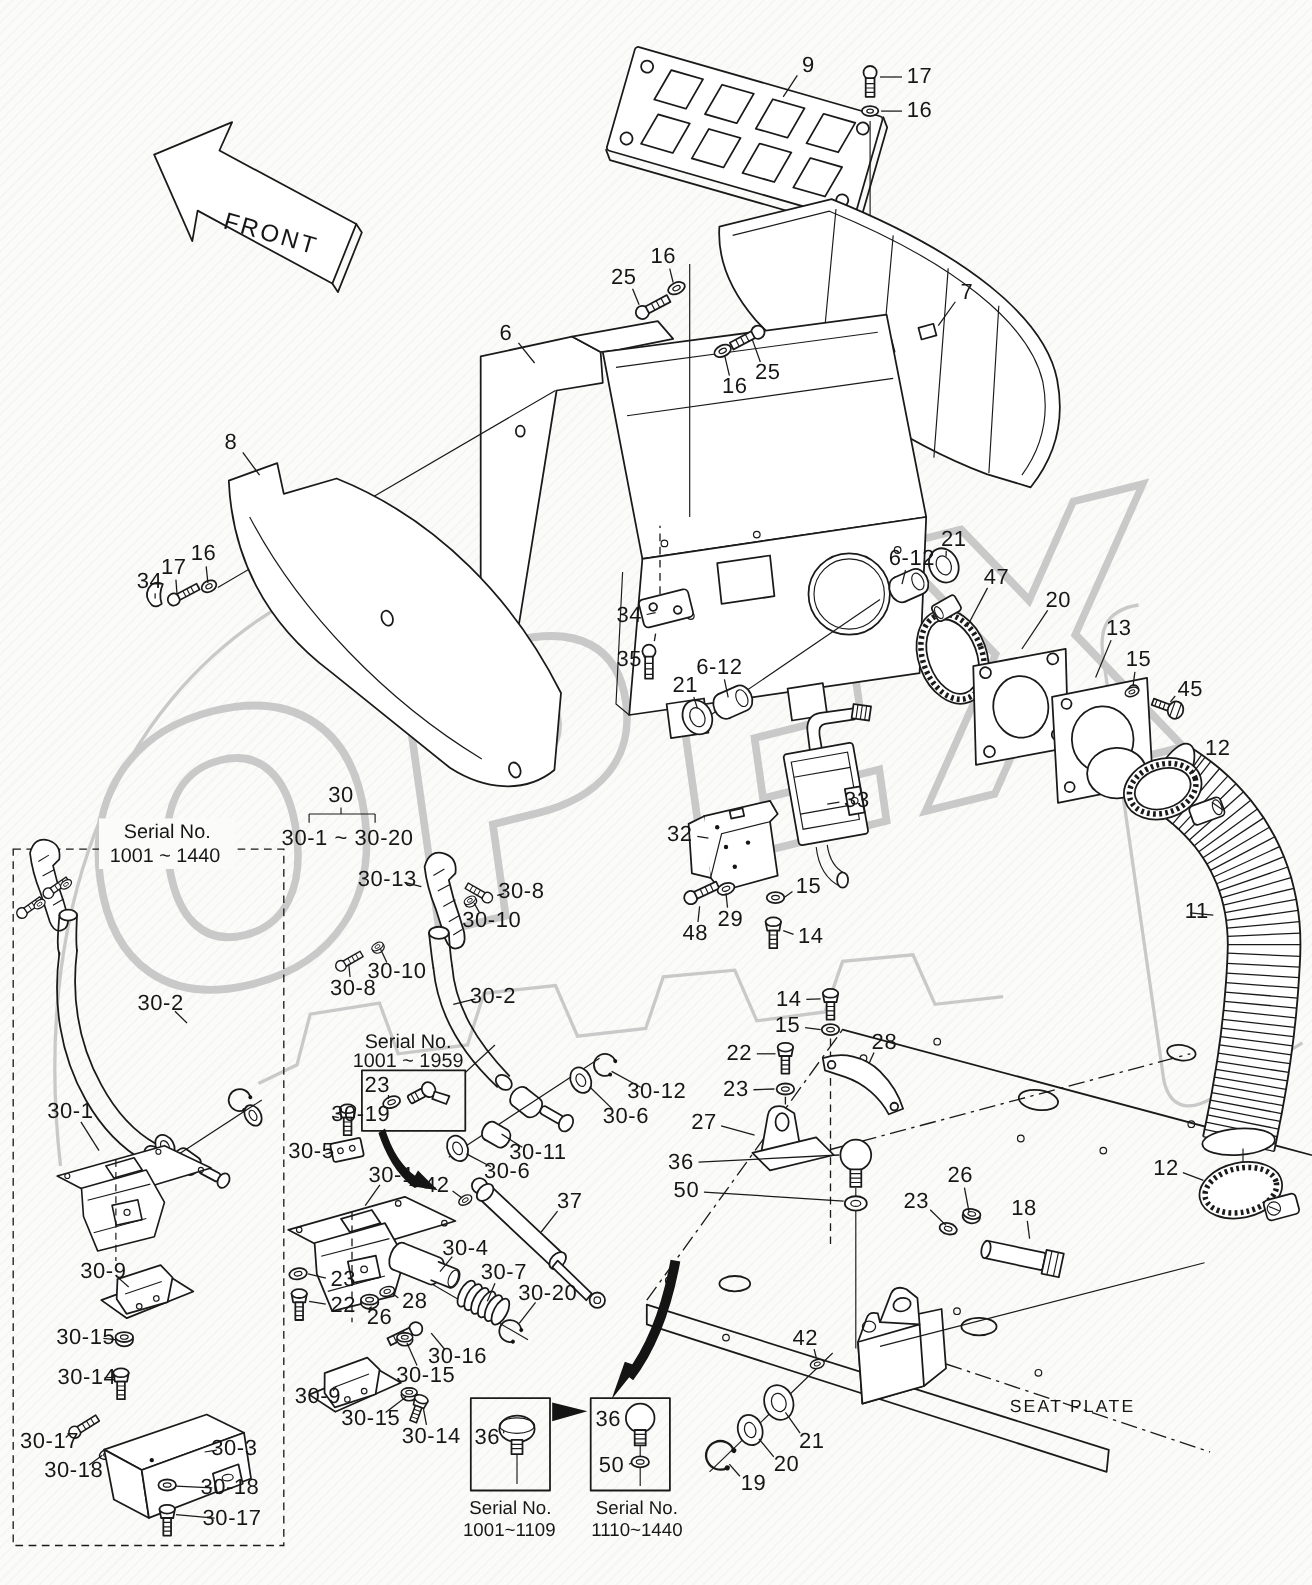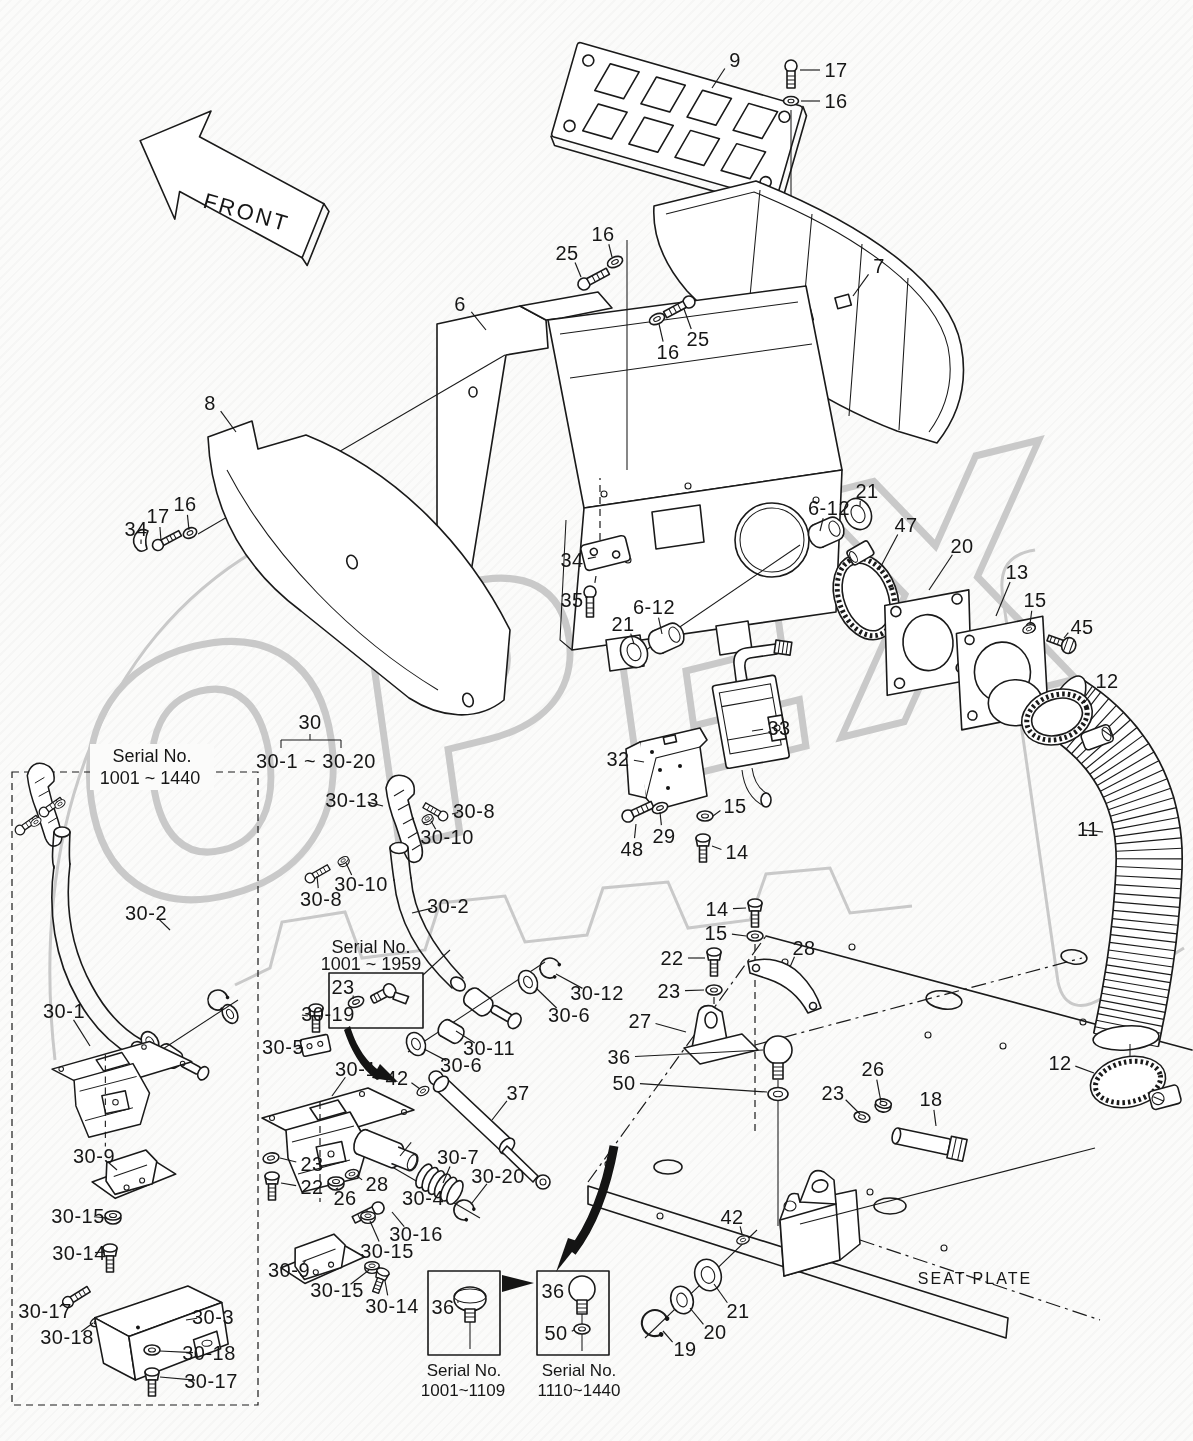--- a/index.html
+++ b/index.html
@@ -867,21 +867,21 @@
       <div class="callout" style="left: 597px; top: 993px;">30-12</div>
       <div class="callout" style="left: 569px; top: 1015px;">30-6</div>
       <div class="callout" style="left: 489px; top: 1048px;">30-11</div>
       <div class="callout" style="left: 461px; top: 1065px;">30-6</div>
       <div class="callout" style="left: 286px; top: 1014px; margin-left: 42px;">30-19</div>
       <div class="callout" style="left: 283px; top: 1047px;">30-5</div>
       <div class="callout" style="left: 64px; top: 1011px;">30-1</div>
       <div class="callout" style="left: 356px; top: 1069px;">30-1</div>
       <div class="callout" style="left: 397px; top: 1078px;">42</div>
       <div class="callout" style="left: 518px; top: 1093px;">37</div>
-      <div class="callout" style="left: 423px; top: 1198px;">30-4</div>
+      <div class="callout" style="left: 423px; top: 1135px;">30-4</div>
       <div class="callout" style="left: 458px; top: 1157px;">30-7</div>
       <div class="callout" style="left: 498px; top: 1176px; text-align: right;">30-20</div>
       <div class="callout" style="left: 312px; top: 1164px;">23</div>
       <div class="callout" style="left: 312px; top: 1187px;">22</div>
       <div class="callout" style="left: 377px; top: 1184px;">28</div>
       <div class="callout" style="left: 345px; top: 1198px;">26</div>
       <div class="callout" style="left: 416px; top: 1234px;">30-16</div>
       <div class="callout" style="left: 387px; top: 1251px;">30-15</div>
       <div class="callout" style="left: 289px; top: 1270px;">30-9</div>
       <div class="callout" style="left: 337px; top: 1290px;">30-15</div>

